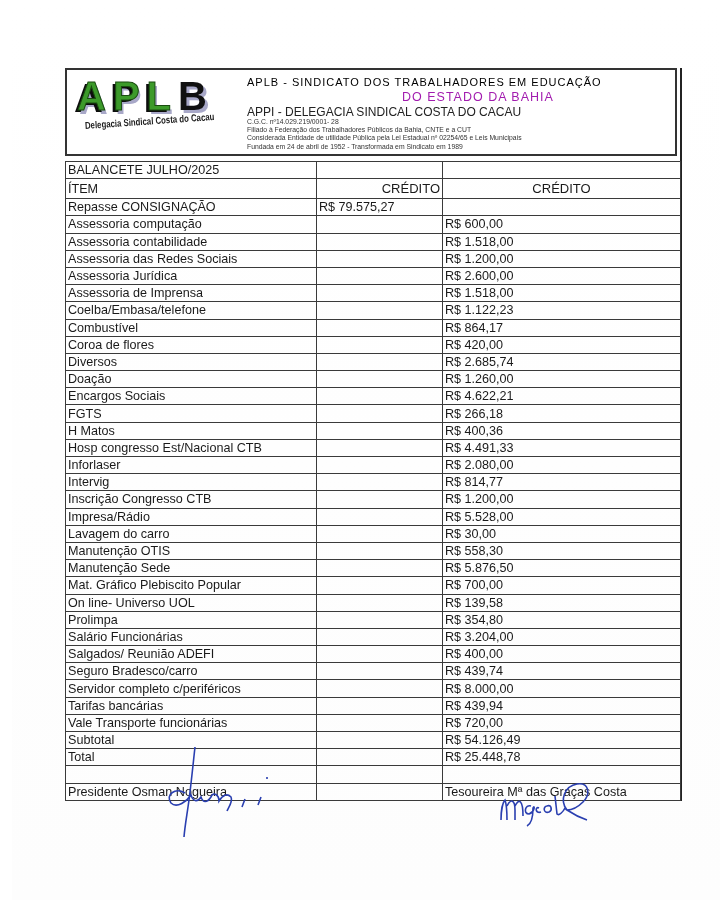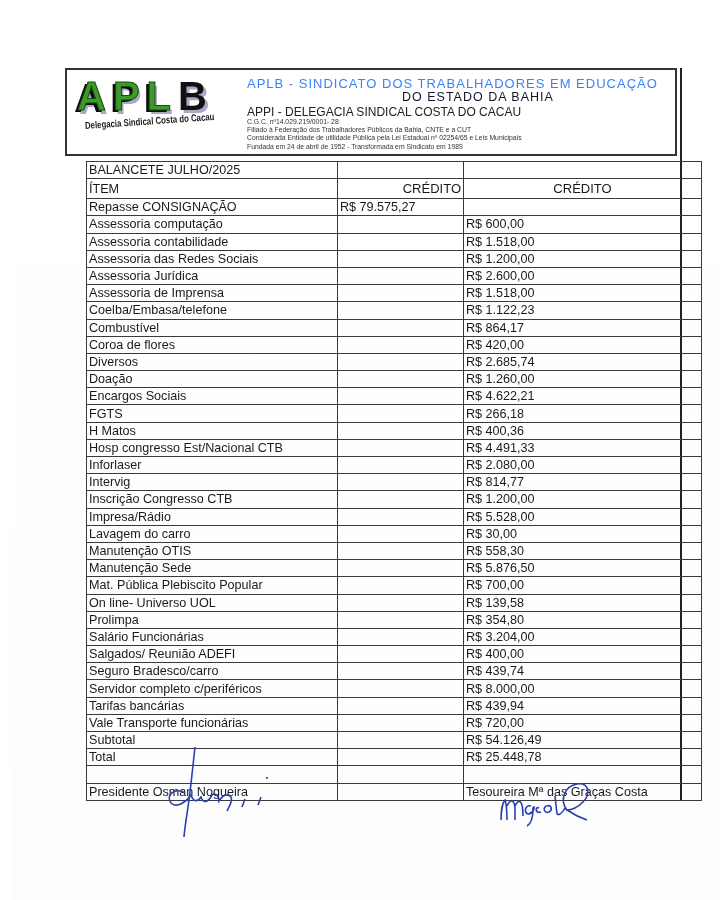--- a/index.html
+++ b/index.html
@@ -25,31 +25,30 @@
     color: #3c9a2a;
     text-shadow: -3px 2px 0 #0d0d0d, 2px 4px 0 #a8a8c8;
     display: inline-block; margin-right: 3px;
     -webkit-text-stroke: 1px #1a4d10;
   }
   .logo span.b { color: #111; text-shadow: 3px 3px 0 #a8a8c8; -webkit-text-stroke: 0; }
   .logo-sub {
     position: absolute; left: 18px; top: 50px; font-size: 10px; font-weight: bold;
     transform: rotate(-4deg) scaleX(0.78); transform-origin: left center; white-space: nowrap; color: #222;
   }
-  .org-line1 { position: absolute; left: 180px; top: 6px; font-size: 13px; letter-spacing: 1px; white-space: nowrap; color: #3b82f6; }
-  .org-line2 { position: absolute; left: 335px; top: 20px; font-size: 12.5px; letter-spacing: 1px; white-space: nowrap; color: #0f172a; }
+  .org-line1 { position: absolute; left: 180px; top: 6px; font-size: 11px; letter-spacing: 1px; white-space: nowrap; color: #000000; }
+  .org-line2 { position: absolute; left: 335px; top: 20px; font-size: 12.5px; letter-spacing: 1px; white-space: nowrap; color: #a21caf; }
   .org-line3 { position: absolute; left: 180px; top: 35px; font-size: 12px; white-space: nowrap; color: #222; }
   .org-small { position: absolute; left: 180px; font-size: 6.8px; white-space: nowrap; color: #333; }
   .os1 { top: 48px; } .os2 { top: 56px; } .os3 { top: 64px; } .os4 { top: 73px; }
 
   table.ledger {
     position: absolute; left: 53px; top: 161px; width: 615px;
     border-collapse: collapse; table-layout: fixed;
     font-size: 12.6px;
-    margin-left: 21px;
   }
   table.ledger td {
     border: 1.4px solid #3a3a3a; height: 16.2px; padding: 0 2px; line-height: 16px;
     white-space: nowrap; overflow: hidden;
   }
   col.c1 { width: 251px; } col.c2 { width: 126px; } col.c3 { width: 238px; }
   td.num { }
   td.hdr-credit { text-align: right; padding-right: 8px; font-size: 13px; }
   td.hdr-debit { text-align: center; font-size: 13px; padding-left: 20px; }
   tr.hdr td { height: 19px; }
@@ -202,21 +201,21 @@
           <td>Manutenção OTIS</td>
           <td></td>
           <td class="num">R$ 558,30</td>
         </tr>
         <tr>
           <td>Manutenção Sede</td>
           <td></td>
           <td class="num">R$ 5.876,50</td>
         </tr>
         <tr>
-          <td>Mat. Pública Plebiscito Popular</td>
+          <td>Mat. Gráfico Plebiscito Popular</td>
           <td></td>
           <td class="num">R$ 700,00</td>
         </tr>
         <tr>
           <td>On line- Universo UOL</td>
           <td></td>
           <td class="num">R$ 139,58</td>
         </tr>
         <tr>
           <td>Prolimpa</td>

